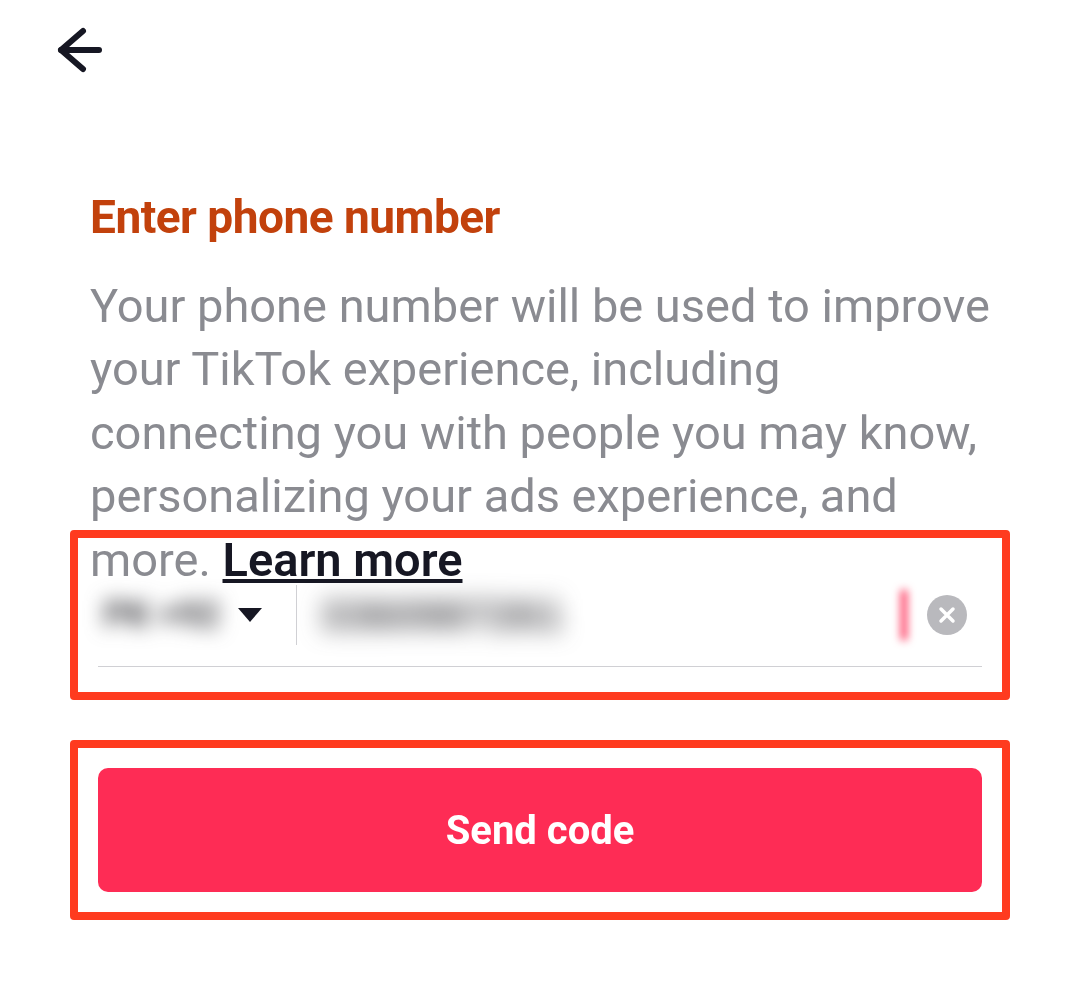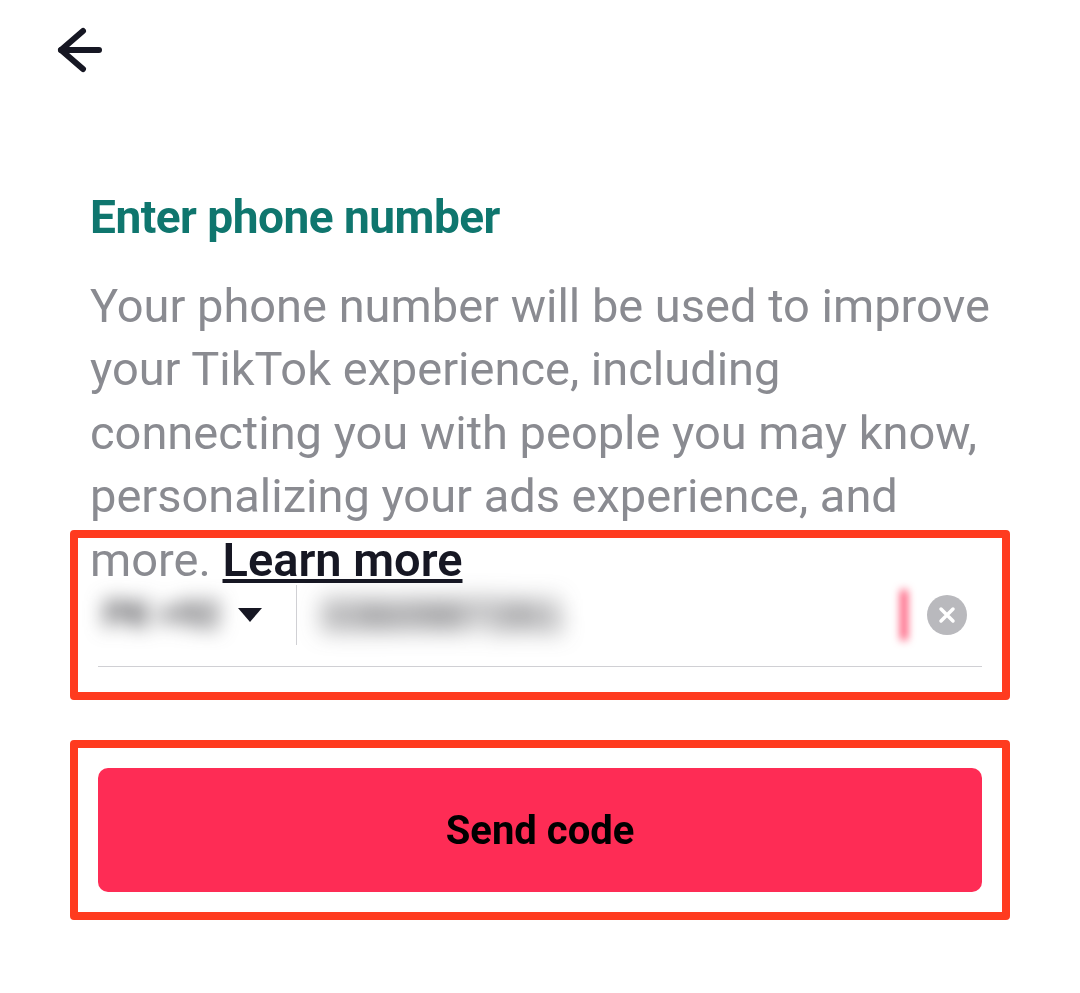--- a/index.html
+++ b/index.html
@@ -3,21 +3,21 @@
 <meta charset="utf-8">
 <style>
   * { box-sizing: border-box; margin: 0; padding: 0; }
   html, body { width: 1080px; height: 993px; background: #fff; font-family: -apple-system, BlinkMacSystemFont, "Segoe UI", Roboto, Helvetica, Arial, sans-serif; }
   .screen { position: relative; width: 1080px; height: 993px; }
 
   .back-btn { position: absolute; top: 20px; left: 48px; width: 60px; height: 60px; display: flex; align-items: center; justify-content: center; cursor: pointer; }
 
   .content { position: absolute; top: 190px; left: 90px; right: 80px; }
 
-  .title { font-size: 46px; font-weight: 700; color: #0f766e; letter-spacing: -0.5px; }
+  .title { font-size: 46px; font-weight: 700; color: #c2410c; letter-spacing: -0.5px; }
 
   .desc { margin-top: 30px; font-size: 47px; line-height: 1.35; color: #8a8b91; font-weight: 400; }
   .desc .learn-more { color: #161723; font-weight: 600; text-decoration: underline; cursor: pointer; }
 
   .highlight-box { border: 8px solid #ff3b1f; border-radius: 4px; }
 
   .input-row-wrap { position: absolute; top: 530px; left: 70px; right: 70px; height: 170px; }
   .input-row { position: absolute; top: 10px; left: 20px; right: 20px; bottom: 10px; display: flex; align-items: center; }
   .input-underline { position: absolute; left: 20px; right: 20px; bottom: 25px; height: 1px; background: #d0d0d4; }
 
@@ -28,21 +28,21 @@
   .vdiv { width: 1px; height: 60px; background: #d0d0d4; margin: 0 24px; }
 
   .phone-input { flex: 1; border: none; outline: none; font-size: 40px; font-weight: 700; color: #3a3a3f; background: transparent; filter: blur(12px); letter-spacing: 2px; }
 
   .cursor-bar { width: 6px; height: 50px; background: #fe2c55; margin-left: -6px; margin-right: 20px; filter: blur(4px); }
 
   .clear-btn { width: 40px; height: 40px; border-radius: 50%; background: #b9b9bd; display: flex; align-items: center; justify-content: center; cursor: pointer; margin-right: 15px; }
   .clear-btn svg { stroke: #fff; }
 
   .send-wrap { position: absolute; top: 740px; left: 70px; right: 70px; height: 180px; }
-  .send-btn { position: absolute; top: 20px; left: 20px; right: 20px; bottom: 20px; background: #fe2c55; border-radius: 10px; display: flex; align-items: center; justify-content: center; color: #000000; font-size: 40px; font-weight: 700; cursor: pointer; }
+  .send-btn { position: absolute; top: 20px; left: 20px; right: 20px; bottom: 20px; background: #fe2c55; border-radius: 10px; display: flex; align-items: center; justify-content: center; color: #ffffff; font-size: 40px; font-weight: 700; cursor: pointer; }
 </style>
 </head>
 <body>
 
 <div class="screen">
 
   <div class="back-btn">
     <svg width="50" height="50" viewBox="0 0 50 50" fill="none">
       <path d="M30 6 L8 25 L30 44" stroke="#161723" stroke-width="6" stroke-linecap="round" stroke-linejoin="round"></path>
       <path d="M8 25 L46 25" stroke="#161723" stroke-width="6" stroke-linecap="round"></path>

